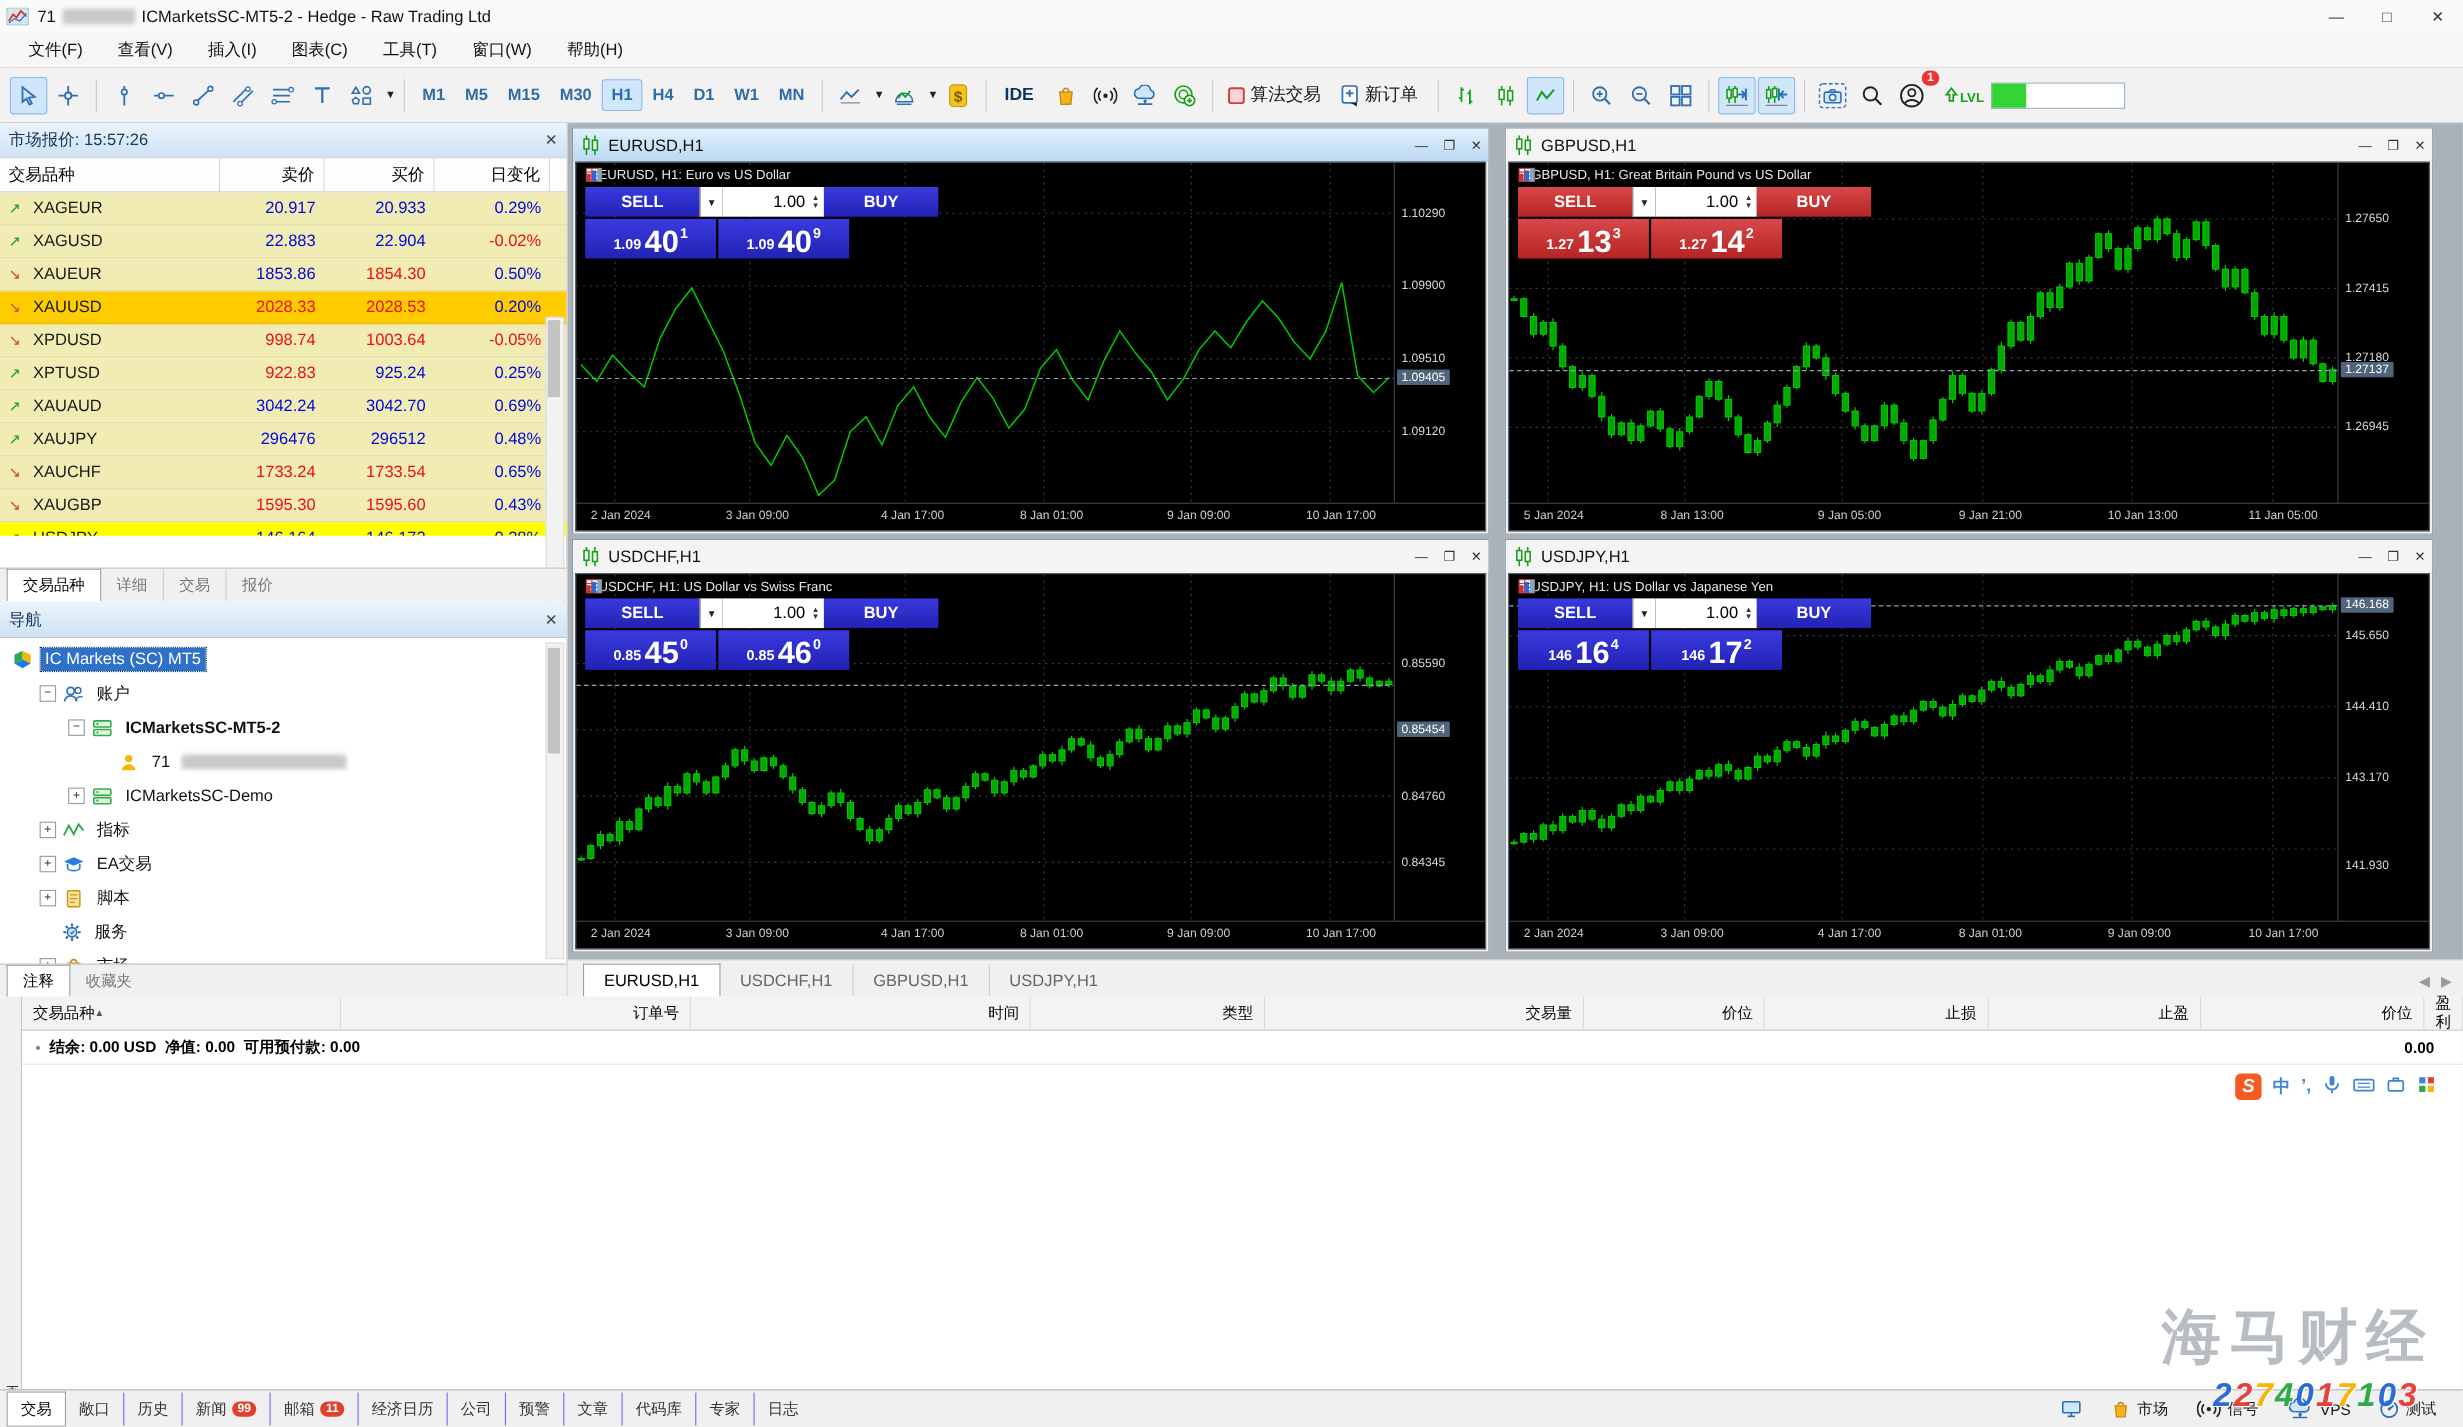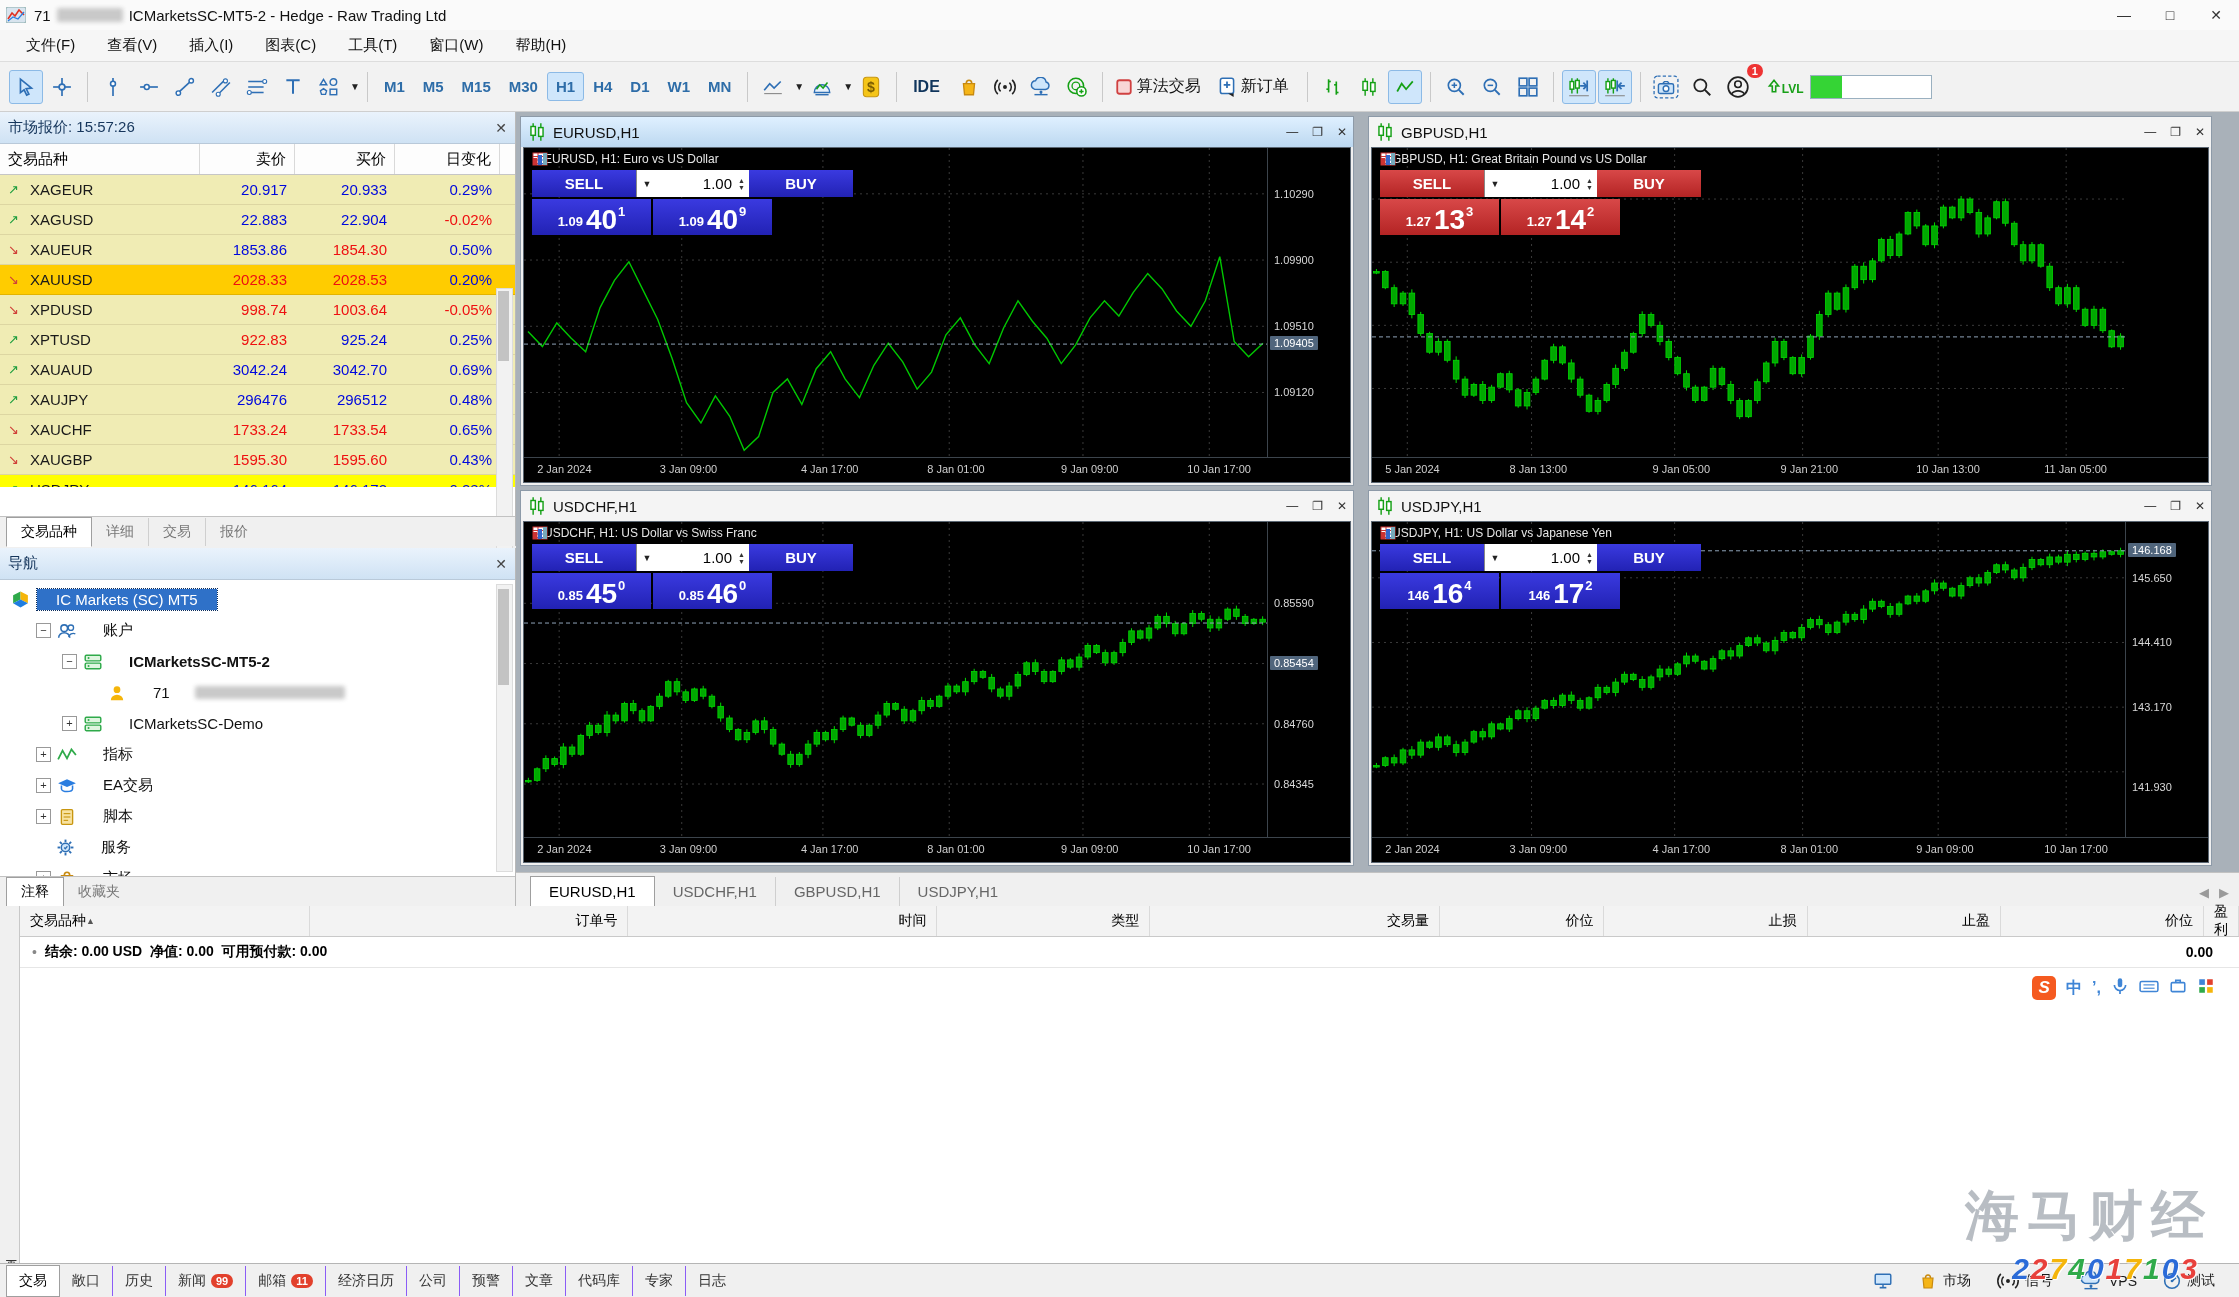--- a/index.html
+++ b/index.html
@@ -54,21 +54,21 @@
   .ptabs{position:absolute;left:0;bottom:0;width:100%;height:30px;background:#f0f0f0;border-top:1px solid #c2c2c2;display:flex;align-items:flex-end;font-size:14px;box-sizing:border-box;padding-left:6px}
   .ptab{padding:5px 14px;color:#777;display:flex;align-items:center}
   .ptab.on{background:#fff;border:1px solid #9f9f9f;border-bottom:1px solid #fff;color:#000;margin-bottom:-1px}
   .ptab+.ptab{border-left:1px solid #cfcfcf}
   .ptab.on+.ptab{border-left:none}
   #navpanel{top:548px;height:358px}
   .tree{padding:4px 0 0 4px;font-size:15px;color:#111}
   .trow{display:flex;align-items:center;height:31px;white-space:nowrap}
   .exp{width:13px;height:13px;border:1px solid #999;background:#fff;color:#333;font-size:11px;line-height:11px;display:flex;align-items:center;justify-content:center;margin-right:6px;flex:none}
   .tico{width:20px;height:18px;margin-right:7px;flex:none;display:flex;align-items:center;justify-content:center}
-  .tlabel2{padding:2px 19px}
+  .tlabel2{padding:2px 4px}
   .trow.sel .tlabel2{background:#2f71c8;color:#fff;outline:1px dotted #0a2c5c}
   .bold{font-weight:bold}
   .vscroll{position:absolute;right:2px;width:15px;background:#f2f2f2;border:1px solid #dcdcdc}
   .vthumb{position:absolute;left:1px;width:11px;background:#c3c3c3}
   
   #charts{left:520px;top:116px;width:1698px;height:750px;display:grid;grid-template-columns:834px 844px;grid-template-rows:370px 376px;gap:4px 14px}
   .cw{border:1px solid #8d9aa8;background:#f0f0f0;display:flex;flex-direction:column;box-sizing:border-box}
   .cwtitle{height:30px;display:flex;align-items:center;padding:0 6px;font-size:15px;color:#111;background:#f4f4f4;flex:none}
   .cw.active .cwtitle{background:linear-gradient(#dff0ff,#bcd8f0)}
   .cwbtns{margin-left:auto;display:flex;gap:14px;font-size:12px;color:#333}
@@ -1018,20 +1018,27 @@
               <line x1="721.9941176470588" y1="157.80495652173872" x2="721.9941176470588" y2="180.75156521738833" stroke="#00d800" stroke-width="1"></line>
               <rect x="719.1592941176472" y="161.21739130434705" width="5.6696470588235295" height="16.12173913043293" fill="#00a800" stroke="#00d800" stroke-width="0.8"></rect>
               <line x1="730.8529411764706" y1="158.89317391304002" x2="730.8529411764706" y2="185.03726086956462" stroke="#00d800" stroke-width="1"></line>
               <rect x="728.018117647059" y="161.21739130434705" width="5.6696470588235295" height="21.495652173910543" fill="#00a800" stroke="#00d800" stroke-width="0.8"></rect>
               <line x1="739.7117647058824" y1="181.47704347825785" x2="739.7117647058824" y2="200.07078260869622" stroke="#00d800" stroke-width="1"></line>
               <rect x="736.8769411764707" y="182.7130434782576" width="5.6696470588235295" height="16.121739130438897" fill="#00a800" stroke="#00d800" stroke-width="0.8"></rect>
               <line x1="748.5705882352942" y1="185.1581739130419" x2="748.5705882352942" y2="201.76356521738984" stroke="#00d800" stroke-width="1"></line>
               <rect x="745.7357647058825" y="188.08695652173523" width="5.6696470588235295" height="10.747826086961254" fill="#00a800" stroke="#00d800" stroke-width="0.8"></rect>
               <line x1="0" y1="188.89304347826226" x2="753" y2="188.89304347826226" stroke="#8fa3b8" stroke-dasharray="4 3" stroke-width="1"></line>
             </svg>
+          </div>
+        <div class="paxis" id="paxis1">
+            <div class="pl" style="top: 45.0522px;">1.27650</div>
+            <div class="pl" style="top: 108.196px;">1.27415</div>
+            <div class="pl" style="top: 171.339px;">1.27180</div>
+            <div class="pl" style="top: 234.483px;">1.26945</div>
+            <div class="pl cur" style="top: 180.893px;">1.27137</div>
           </div>
       </div>
       <div class="taxis" id="taxis1">
           <div class="tl" style="left: 13.295px;">5 Jan 2024</div>
           <div class="tl" style="left: 137.54px;">8 Jan 13:00</div>
           <div class="tl" style="left: 280.61px;">9 Jan 05:00</div>
           <div class="tl" style="left: 408.62px;">9 Jan 21:00</div>
           <div class="tl" style="left: 544.16px;">10 Jan 13:00</div>
           <div class="tl" style="left: 672.17px;">11 Jan 05:00</div>
         </div>

